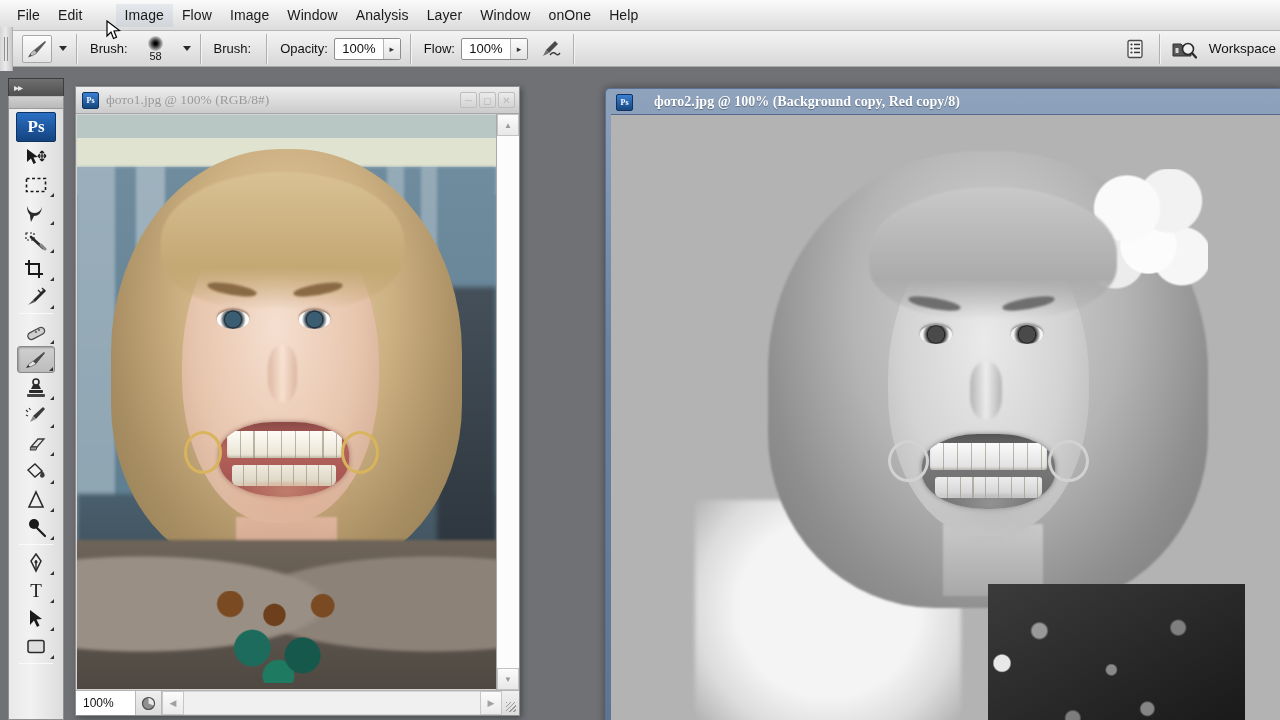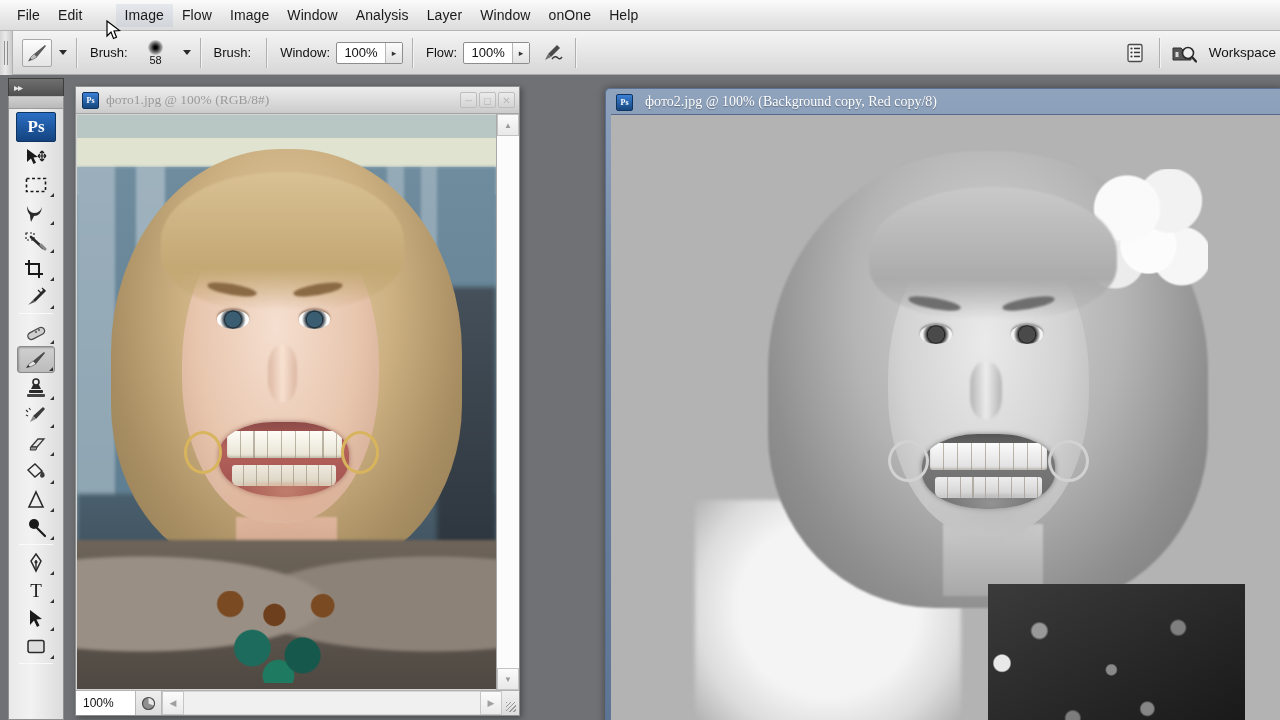--- a/index.html
+++ b/index.html
@@ -18,21 +18,21 @@
     display: flex; align-items: center; padding-left: 8px;
   }
   .menuitem {
     font-size: 14px; color: #1a1a1a; padding: 3px 9px 4px 9px;
     white-space: nowrap; letter-spacing: .1px;
   }
   .menuitem.hover { background: rgba(150,170,200,.18); margin-left: 24px; }
 
   
   .optionsbar {
-    position: absolute; left: 0; top: 31px; width: 1280px; height: 44px;
+    position: absolute; left: 0; top: 31px; width: 1280px; height: 36px;
     background: linear-gradient(#f4f4f4, #e6e6e6 50%, #d7d7d7);
     border-bottom: 1px solid #a9a9a9;
     display: flex; align-items: center;
   }
   .grip {
     width: 13px; height: 44px;
     background: linear-gradient(90deg,#d5d5d5,#eaeaea 45%,#c9c9c9);
     border-right: 1px solid #b0b0b0;
     position: relative;
   }
@@ -244,21 +244,21 @@
   .win2-frame {
     position: absolute; inset: 0; border-radius: 5px 5px 0 0;
     background: linear-gradient(#8fa3bd, #6c82a1 40%, #5d7594);
     border: 1px solid #5a7193;
     padding: 0 5px 5px 5px;
   }
   .win2-title {
     height: 26px; display: flex; align-items: center; padding-left: 5px;
   }
   .win2-title .ttl {
-    font-size: 14px; color: #ffffff; margin-left: 12px; font-weight: normal;
+    font-size: 14px; color: #ffffff; margin-left: 21px; font-weight: bold;
     white-space: nowrap; text-shadow: 0 1px 1px rgba(0,0,0,.35);
     font-family: "Liberation Serif", serif;
   }
   .canvas2 {
     position: absolute; left: 6px; top: 26px; right: 0; bottom: 0;
     background: #b3b3b3; overflow: hidden;
     border-top: 1px solid #53688a;
   }
 
   
@@ -488,21 +488,21 @@
       <div class="brush-num">58</div>
     </div>
     <div class="caret"></div>
 
     <div class="ob-sep"></div>
 
     <div class="ob-label">Brush:</div>
 
     <div class="ob-sep"></div>
 
-    <div class="ob-label">Window:</div>
+    <div class="ob-label">Opacity:</div>
     <div class="spin">
       <div class="val">100%</div>
       <div class="arrow">▸</div>
     </div>
 
     <div class="ob-sep"></div>
 
     <div class="ob-label">Flow:</div>
     <div class="spin">
       <div class="val">100%</div>

